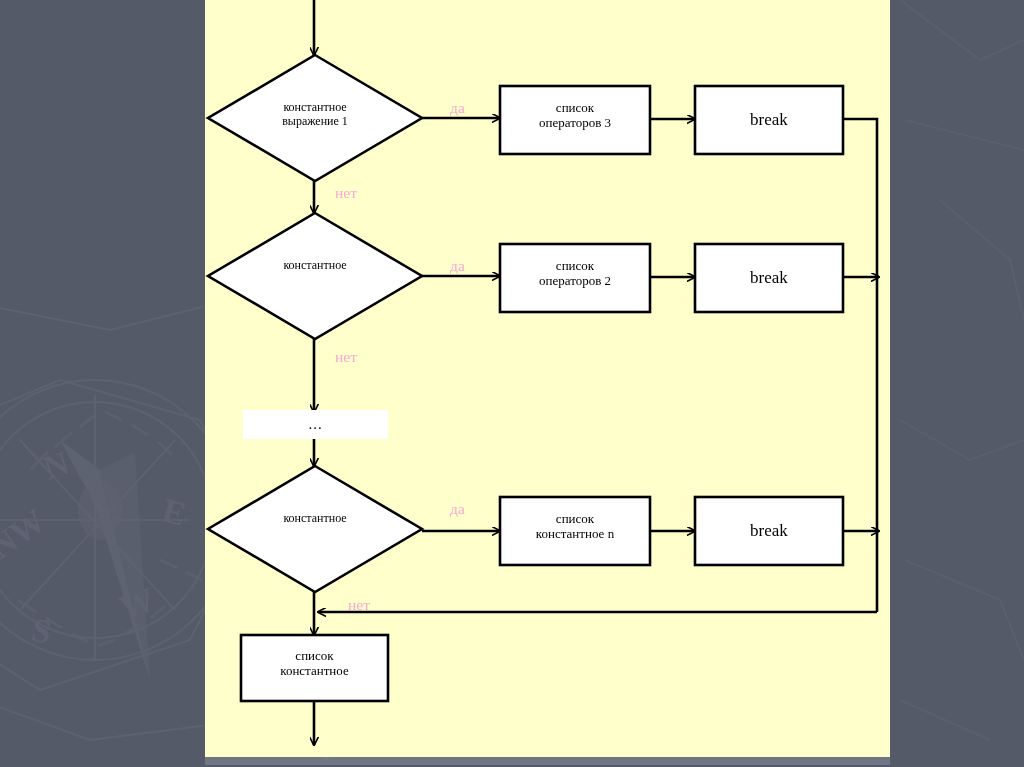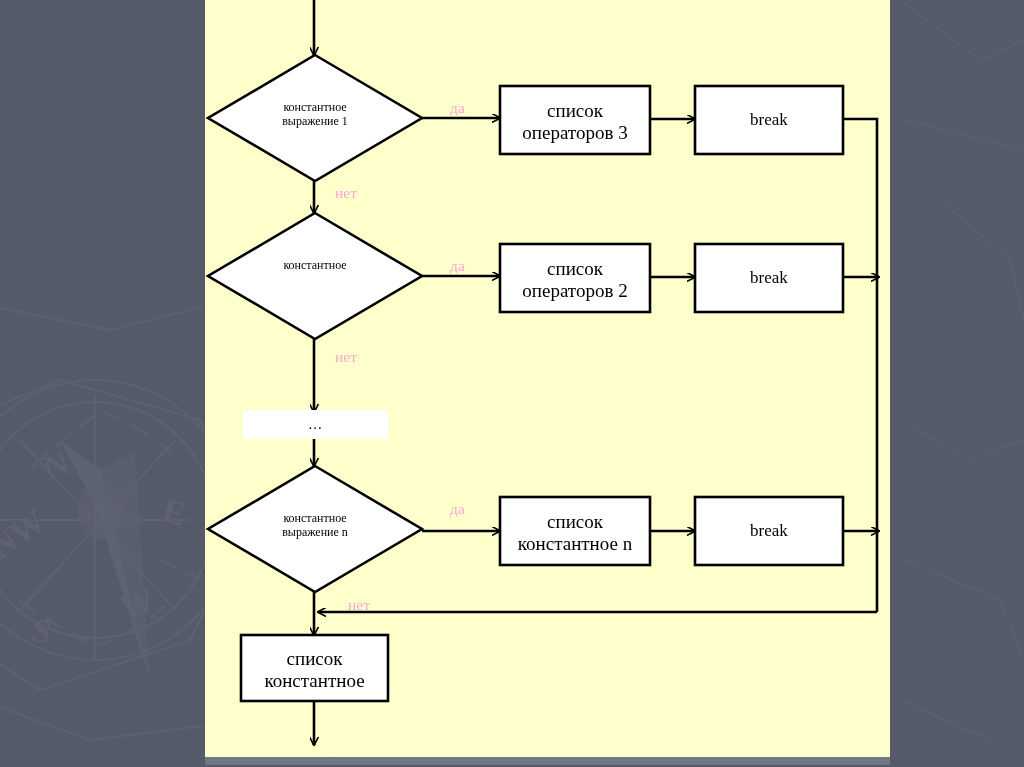--- a/index.html
+++ b/index.html
@@ -44,21 +44,21 @@
     font-family: "Liberation Serif", serif;
     line-height: 1.18;
     white-space: nowrap;
     pointer-events: none;
   }
   .node-label .ln { display: block; }
   .cond-label {
     font-size: 12px;
   }
   .proc-label {
-    font-size: 19px;
+    font-size: 13px;
   }
   .break-label {
     font-size: 17px;
     font-family: Liberation Serif, serif;
   }
   .edge-label {
     position: absolute;
     font-size: 15.5px;
     color: #f9a8d4;
     font-family: "Liberation Serif", serif;
@@ -181,21 +181,20 @@
     <span class="ln">константное</span>
     <span class="ln">выражение 1</span>
   </div>
 
   <div class="node-label cond-label" style="left:208px; top:258px; width:214px;">
     <span class="ln">константное</span>
   </div>
 
   <div class="node-label cond-label" style="left:208px; top:511px; width:214px;">
     <span class="ln">константное</span>
-    <span class="ln">выражение n</span>
   </div>
 
   <div class="node-label proc-label" style="left:500px; top:100px; width:150px;">
     <span class="ln">список</span>
     <span class="ln">операторов 3</span>
   </div>
 
   <div class="node-label proc-label" style="left:500px; top:258px; width:150px;">
     <span class="ln">список</span>
     <span class="ln">операторов 2</span>

